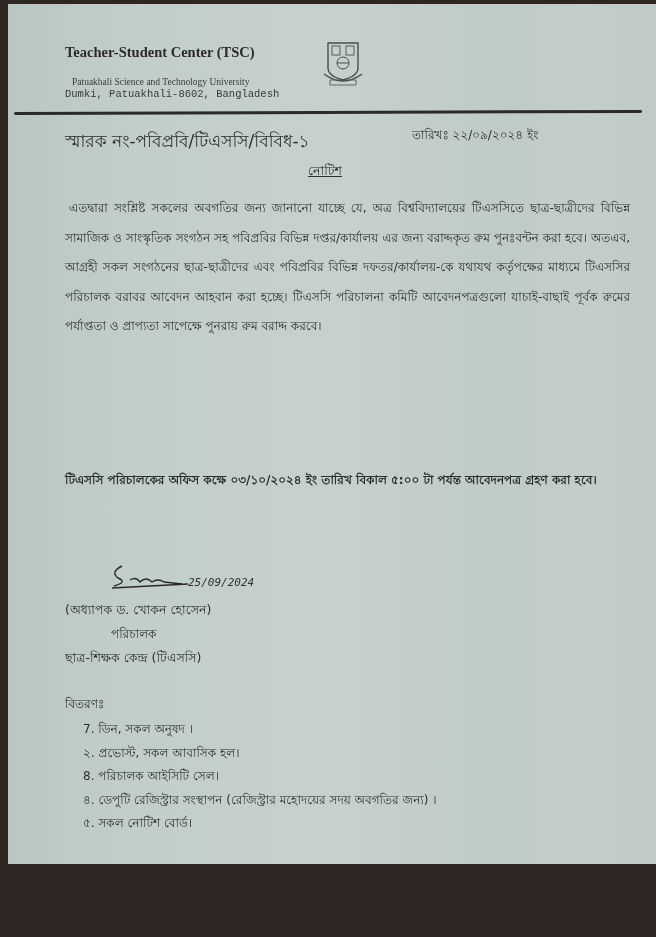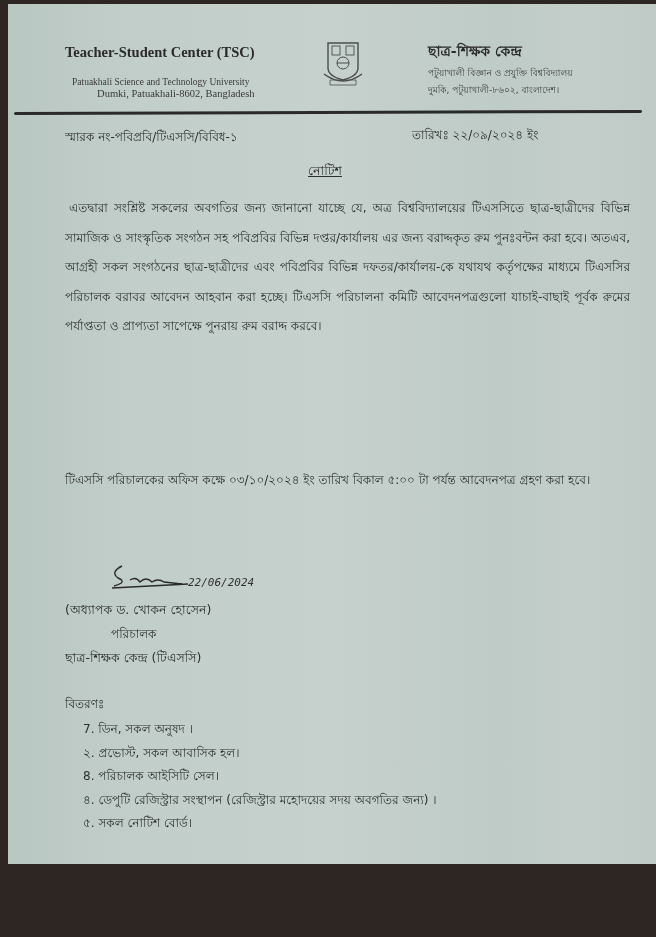--- a/index.html
+++ b/index.html
@@ -9,32 +9,32 @@
     font-family: "DejaVu Sans", sans-serif;
   }
   .page {
     position: absolute; left: 8px; top: 4px; width: 656px; height: 860px;
     background: linear-gradient(90deg, #b9c7c3 0%, #c2ceca 20%, #c6d1cd 50%, #bfcbc7 75%, #c3cecb 88%, #bfcac6 100%);
     color: #2c2f2f;
   }
   .hdr-left { position: absolute; left: 57px; top: 40px; }
   .hdr-title { font-family: "Liberation Serif", serif; font-weight: bold; font-size: 14.5px; color: #2a2a2a; }
   .hdr-sub1 { font-family: "Liberation Serif", serif; font-size: 9.5px; margin-left: 7px; margin-top: 16px; color:#3a3a3a; }
-  .hdr-sub2 { font-family: Liberation Serif, serif; font-size: 10.5px; margin-top: 1px; color:#3a3a3a;text-align:right; }
+  .hdr-sub2 { font-family: Liberation Mono, monospace; font-size: 10.5px; margin-top: 1px; color:#3a3a3a; }
   .logo { position: absolute; left: 314px; top: 36px; width: 42px; height: 46px; }
   .hdr-right { position: absolute; left: 420px; top: 36px; }
   .hdr-bn-title { font-size: 14px; font-weight: bold; color: #2a2a2a; }
   .hdr-bn-sub { font-size: 9px; margin-top: 2px; color: #3a3a3a; }
   .rule { position: absolute; left: 6px; top: 107px; width: 628px; height: 3px; background: #2a2a2a; border-radius: 2px; transform: rotate(-0.2deg); }
-  .memo { position: absolute; left: 57px; top: 124px; font-size: 12px; }
+  .memo { position: absolute; left: 57px; top: 124px; font-size: 17px; }
   .date { position: absolute; left: 404px; top: 122px; font-size: 12px; }
   .notice-title { position: absolute; left: 300px; top: 158px; font-size: 12.5px; text-decoration: underline; }
   .para { position: absolute; left: 57px; width: 565px; font-size: 12px; line-height: 29.5px; text-align: justify; }
   .p1 { top: 190px; text-indent: 4px; }
-  .p2 { top: 462px; line-height: 29px; }
+  .p2 { top: 462px; line-height: 29px; font-weight: bold; }
   .sig-scribble { position: absolute; left: 100px; top: 560px; }
   .sig-date { position: absolute; left: 180px; top: 572px; font-family: "DejaVu Sans Mono", monospace; font-style: italic; font-size: 11px; color:#333; }
   .sig-name { position: absolute; left: 57px; top: 597px; font-size: 12.5px; }
   .sig-role { position: absolute; left: 103px; top: 621px; font-size: 12px; }
   .sig-org { position: absolute; left: 57px; top: 645px; font-size: 12.5px; }
   .dist-label { position: absolute; left: 57px; top: 691px; font-size: 12px; }
   .dist-list { position: absolute; left: 75px; top: 714px; margin: 0; padding: 0; list-style: none; font-size: 12px; }
   .dist-list li { height: 23.5px; line-height: 23.5px; white-space: nowrap; }
 </style>
 </head>
@@ -53,42 +53,37 @@
       <path d="M6 3 H36 V28 Q36 36 21 40 Q6 36 6 28 Z" fill="none" stroke="#4a4e4c" stroke-width="1.4"></path>
       <rect x="10" y="6" width="8" height="9" fill="none" stroke="#4a4e4c" stroke-width="0.9"></rect>
       <rect x="24" y="6" width="8" height="9" fill="none" stroke="#4a4e4c" stroke-width="0.9"></rect>
       <circle cx="21" cy="23" r="6" fill="none" stroke="#4a4e4c" stroke-width="1"></circle>
       <line x1="15" y1="23" x2="27" y2="23" stroke="#4a4e4c" stroke-width="1"></line>
       <path d="M2 34 Q21 48 40 34" fill="none" stroke="#4a4e4c" stroke-width="1.5"></path>
       <path d="M8 40 H34 V45 H8 Z" fill="none" stroke="#4a4e4c" stroke-width="0.8"></path>
     </svg>
   </div>
 
-  <div class="hdr-right">
-    <div class="hdr-bn-title">ছাত্র-শিক্ষক কেন্দ্র</div>
-    <div class="hdr-bn-sub">পটুয়াখালী বিজ্ঞান ও প্রযুক্তি বিশ্ববিদ্যালয়</div>
-    <div class="hdr-bn-sub">দুমকি, পটুয়াখালী-৮৬০২, বাংলাদেশ।</div>
-  </div>
 
   <div class="rule"></div>
 
   <div class="memo">স্মারক নং-পবিপ্রবি/টিএসসি/বিবিধ-১</div>
   <div class="date">তারিখঃ ২২/০৯/২০২৪ ইং</div>
 
   <div class="notice-title">নোটিশ</div>
 
   <div class="para p1">এতদ্বারা সংশ্লিষ্ট সকলের অবগতির জন্য জানানো যাচ্ছে যে, অত্র বিশ্ববিদ্যালয়ের টিএসসিতে ছাত্র-ছাত্রীদের বিভিন্ন সামাজিক ও সাংস্কৃতিক  সংগঠন সহ পবিপ্রবির  বিভিন্ন দপ্তর/কার্যালয় এর জন্য বরাদ্দকৃত রুম পুনঃবন্টন করা হবে। অতএব, আগ্রহী সকল সংগঠনের ছাত্র-ছাত্রীদের এবং পবিপ্রবির বিভিন্ন দফতর/কার্যালয়-কে যথাযথ কর্তৃপক্ষের মাধ্যমে টিএসসির পরিচালক বরাবর আবেদন আহবান করা হচ্ছে। টিএসসি পরিচালনা কমিটি আবেদনপত্রগুলো যাচাই-বাছাই পূর্বক রুমের পর্যাপ্ততা ও প্রাপ্যতা সাপেক্ষে পুনরায় রুম বরাদ্দ করবে।</div>
   <div class="para p2">টিএসসি পরিচালকের অফিস কক্ষে ০৩/১০/২০২৪ ইং তারিখ বিকাল ৫:০০ টা পর্যন্ত আবেদনপত্র গ্রহণ করা হবে।</div>
 
   <div class="sig-scribble">
     <svg width="85" height="30" viewBox="0 0 85 30">
       <path d="M14 2 Q2 8 10 14 Q20 18 6 22 M4 24 L80 20 M22 16 Q28 12 32 18 Q38 12 44 18 Q50 14 56 18 L74 20" fill="none" stroke="#2b2b2b" stroke-width="1.4"></path>
     </svg>
   </div>
-  <div class="sig-date">22/06/2024</div>
+  <div class="sig-date">25/09/2024</div>
   <div class="sig-name">(অধ্যাপক ড. খোকন হোসেন)</div>
   <div class="sig-role">পরিচালক</div>
   <div class="sig-org">ছাত্র-শিক্ষক কেন্দ্র (টিএসসি)</div>
 
   <div class="dist-label">বিতরণঃ</div>
   <ul class="dist-list">
     <li>7. ডিন, সকল অনুষদ ।</li>
     <li>২. প্রভোস্ট, সকল আবাসিক হল।</li>
     <li>8. পরিচালক আইসিটি সেল।</li>
     <li>৪. ডেপুটি রেজিস্ট্রার সংস্থাপন (রেজিস্ট্রার মহোদয়ের সদয় অবগতির জন্য) ।</li>

